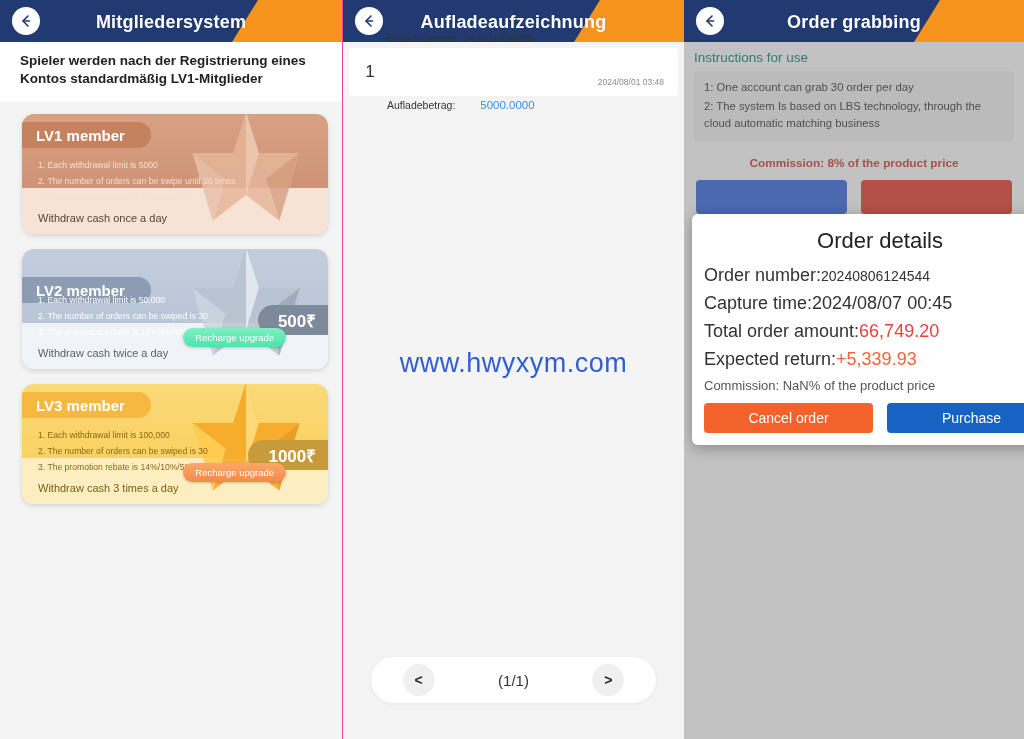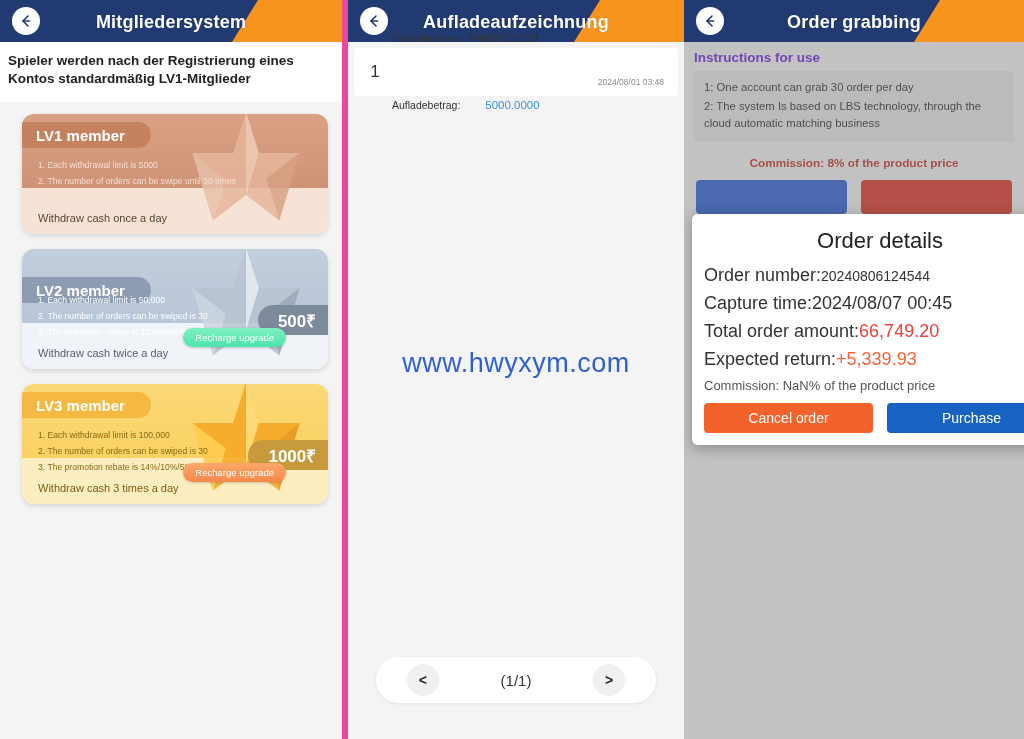--- a/index.html
+++ b/index.html
@@ -35,21 +35,21 @@
   .hdr .title {
     position: absolute; left: 0; right: 0; top: 0; height: 44px;
     display: flex; align-items: center; justify-content: center;
     color: #ffffff; font-size: 18px; font-weight: 600; letter-spacing: .2px;
     z-index: 2; text-shadow: 0 0 1px rgba(0,0,0,.25);
   }
 
   
   .panel.left { background: #f4f4f4; }
   .notice {
-    background: #ffffff; margin: 0; padding: 10px 8px 14px 8px;
+    background: #ffffff; margin: 0; padding: 10px 8px 14px 20px;
     font-size: 13.5px; font-weight: bold; color: #222; line-height: 1.35;
   }
   .cards { padding: 12px 14px 0 22px; }
 
   .mcard {
     position: relative; width: 306px; height: 120px; margin-bottom: 15px;
     border-radius: 12px; overflow: hidden;
     box-shadow: 0 2px 5px rgba(0,0,0,.13);
   }
   .mcard .body { position: absolute; inset: 0; }
@@ -101,21 +101,21 @@
   .lv2 .rechg { background: linear-gradient(180deg,#7ef0c0,#4fe3ad); color:#ffffff; }
   
   .lv3 .body { background: linear-gradient(180deg,#fbd978 0%,#fad264 58%,#fad264 62%,#fdeec2 62%,#fdeec2 100%); }
   .lv3 .lvtag { background: #f5b942; }
   .lv3 ul { color: #8a6a12; }
   .lv3 .foot { color: #7a5d10; }
   .lv3 .price { background: #c79a3c; }
   .lv3 .rechg { background: linear-gradient(180deg,#fba86a,#f5894a); color:#ffffff; }
 
   
-  .panel.mid { background: #f4f4f4; border-left: 6px solid #ec4899; }
+  .panel.mid { background: #f4f4f4; border-left: 1px solid #ec4899; }
   .rec-row {
     background: #ffffff; margin: 6px 6px 0 6px; border-radius: 4px;
     height: 48px; display: flex; align-items: center; padding: 0 10px;
     position: relative;
   }
   .rec-row .idx { font-size: 17px; color: #333; width: 22px; text-align: center; }
   .rec-row .rcol { margin-left: 6px; }
   .rec-row .rline { font-size: 10.5px; color: #333; line-height: 1.75; white-space: nowrap; }
   .rec-row .amt { color: #3a8ee6; margin-left: 22px; font-size: 11.5px; }
   .rec-row .lbl2 { display: inline-block; margin-top: 48px; }
@@ -138,21 +138,21 @@
     display: flex; align-items: center; justify-content: center;
     font-size: 14px; color: #222; font-weight: bold;
   }
   .pager .ptext { font-size: 15px; color: #333; }
 
   
   .panel.right { background: #efefef; }
   .rt-content { position: relative; height: 697px; }
   .rt-dim { position: absolute; inset: 0; background: rgba(120,120,120,.38); z-index: 20; }
 
-  .sec-title { font-size: 13.5px; font-weight: bold; color: #6d28d9; padding: 8px 10px 6px 10px; }
+  .sec-title { font-size: 13.5px; font-weight: normal; color: #0f766e; padding: 8px 10px 6px 10px; }
   .instr-box {
     margin: 0 10px; background: #e4e4e4; border-radius: 4px;
     padding: 8px 10px; font-size: 11.3px; color: #333; line-height: 1.5;
   }
   .instr-box p { margin-bottom: 2px; }
   .commission {
     text-align: center; color: #c0392b; font-weight: bold; font-size: 11.8px;
     padding: 14px 0 10px 0;
   }
   .act-btns { display: flex; gap: 14px; padding: 0 12px; }

